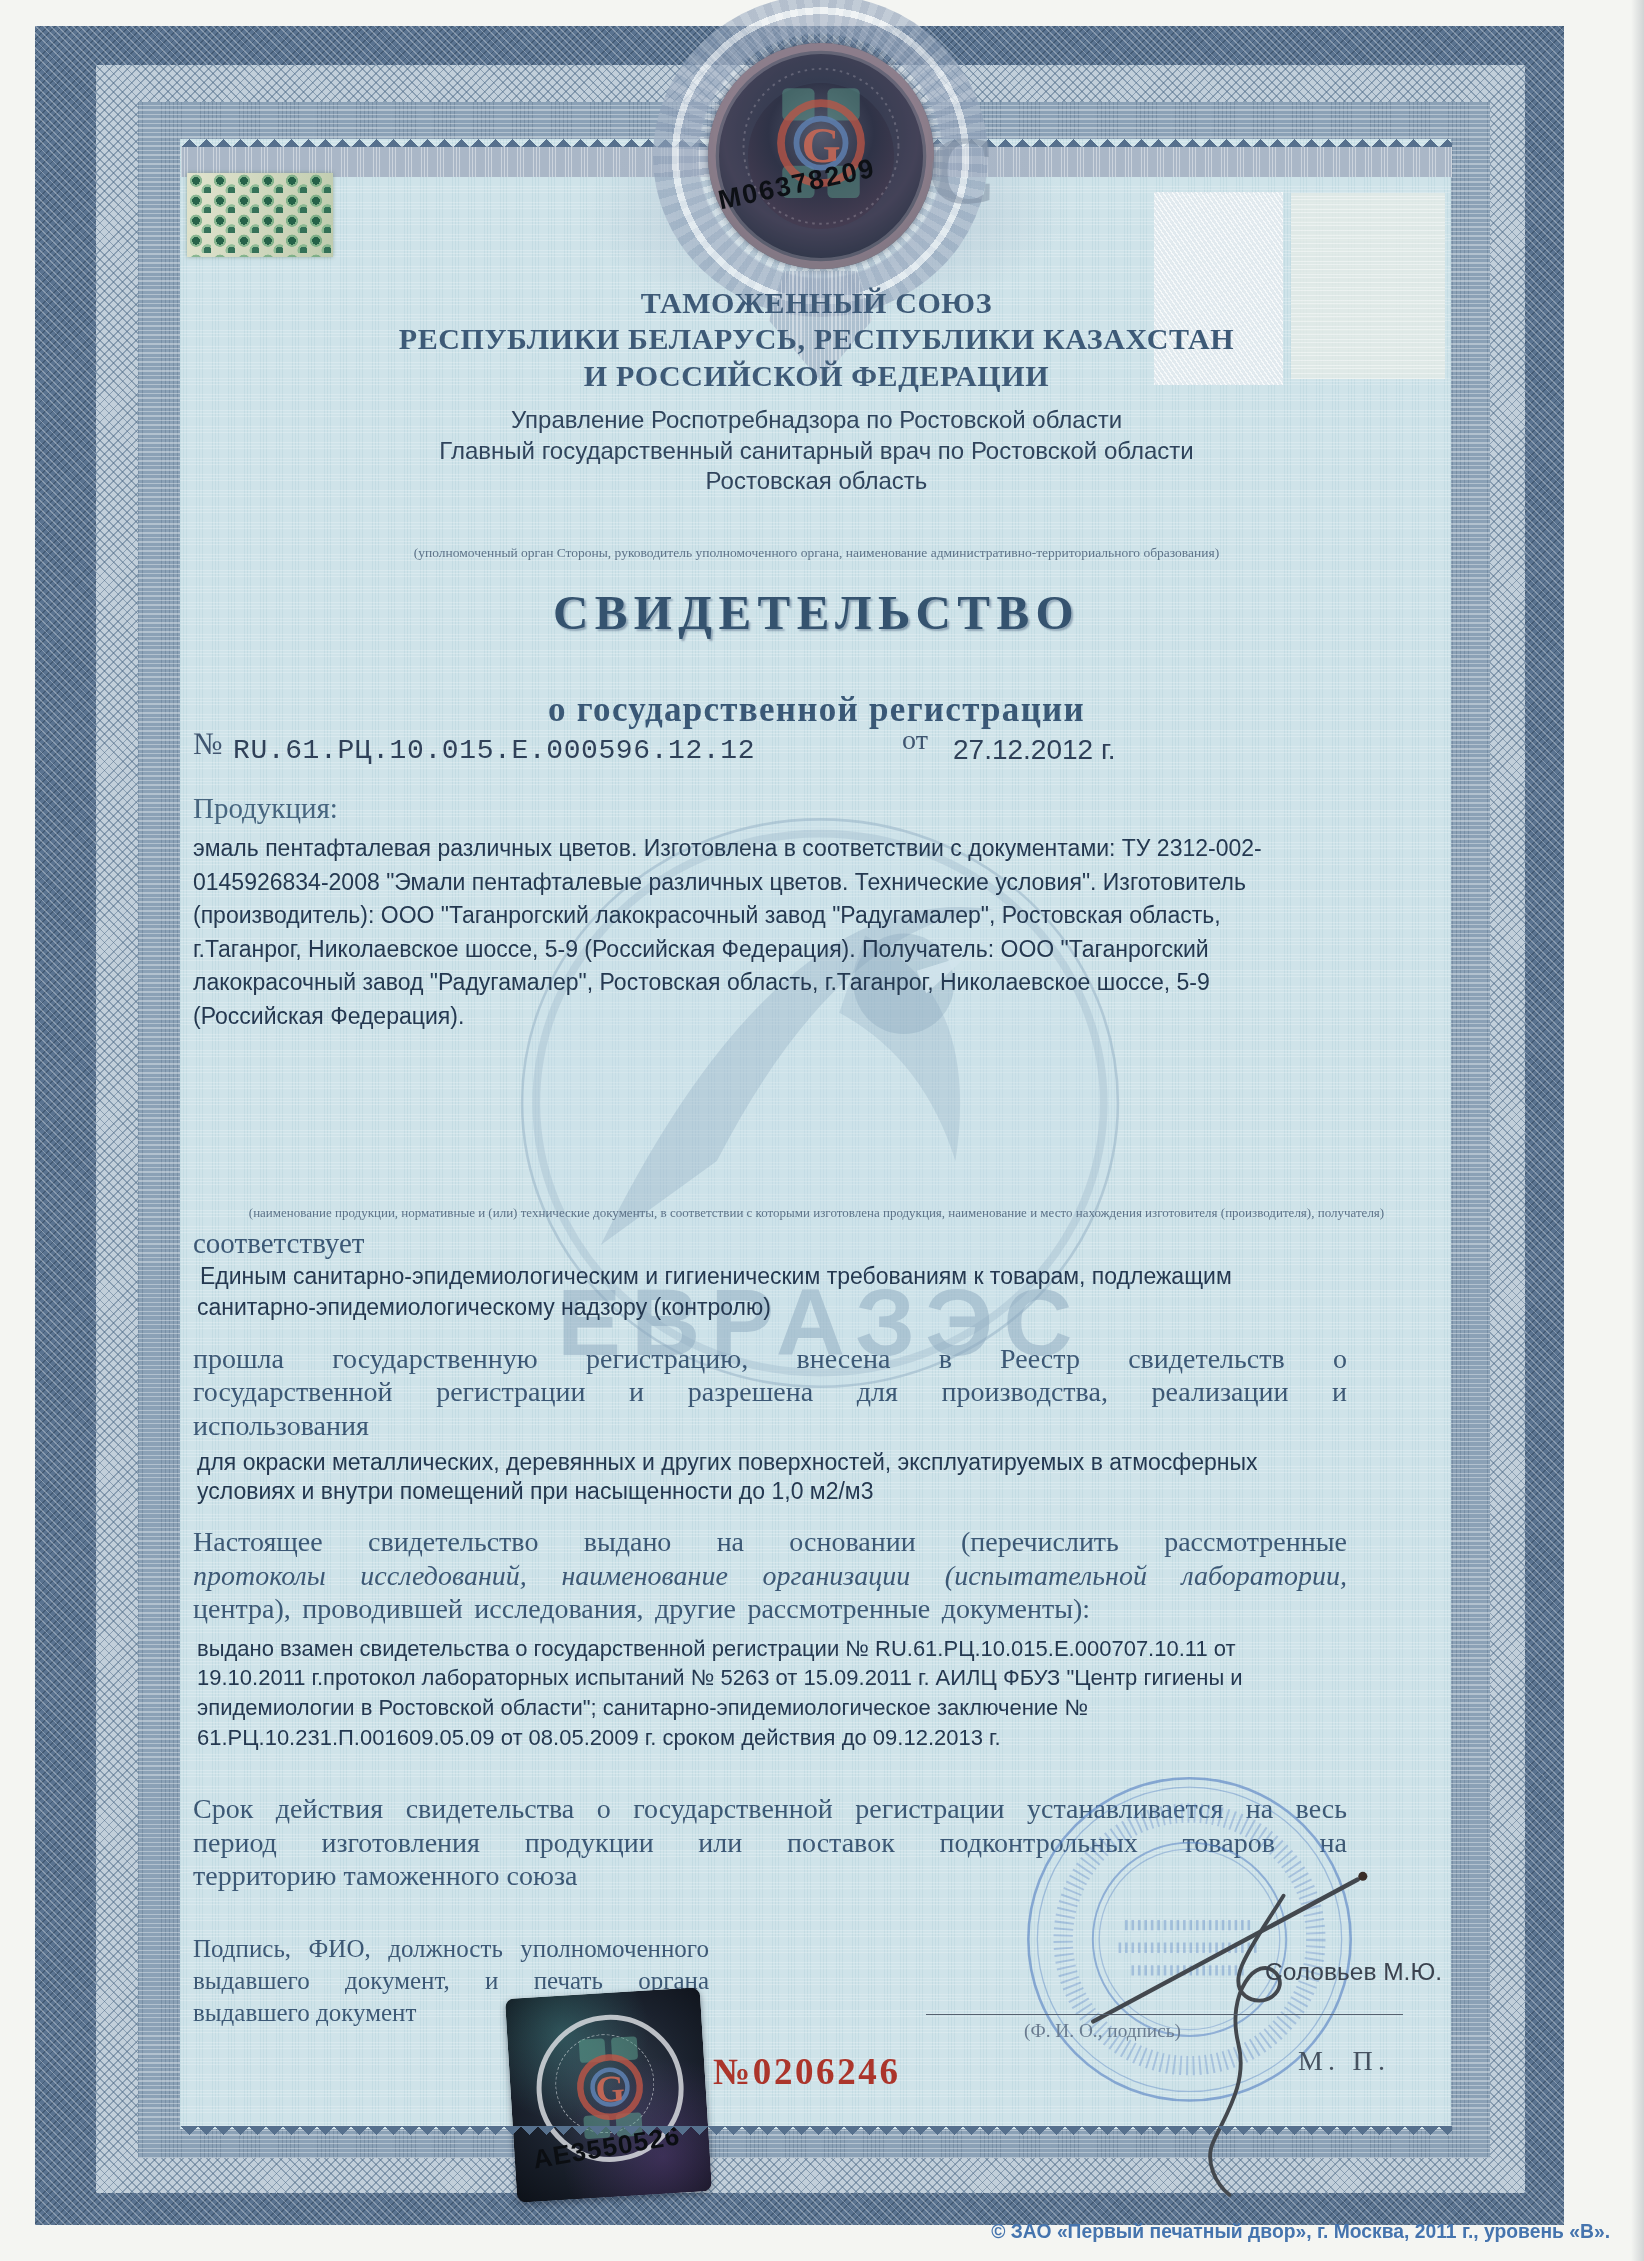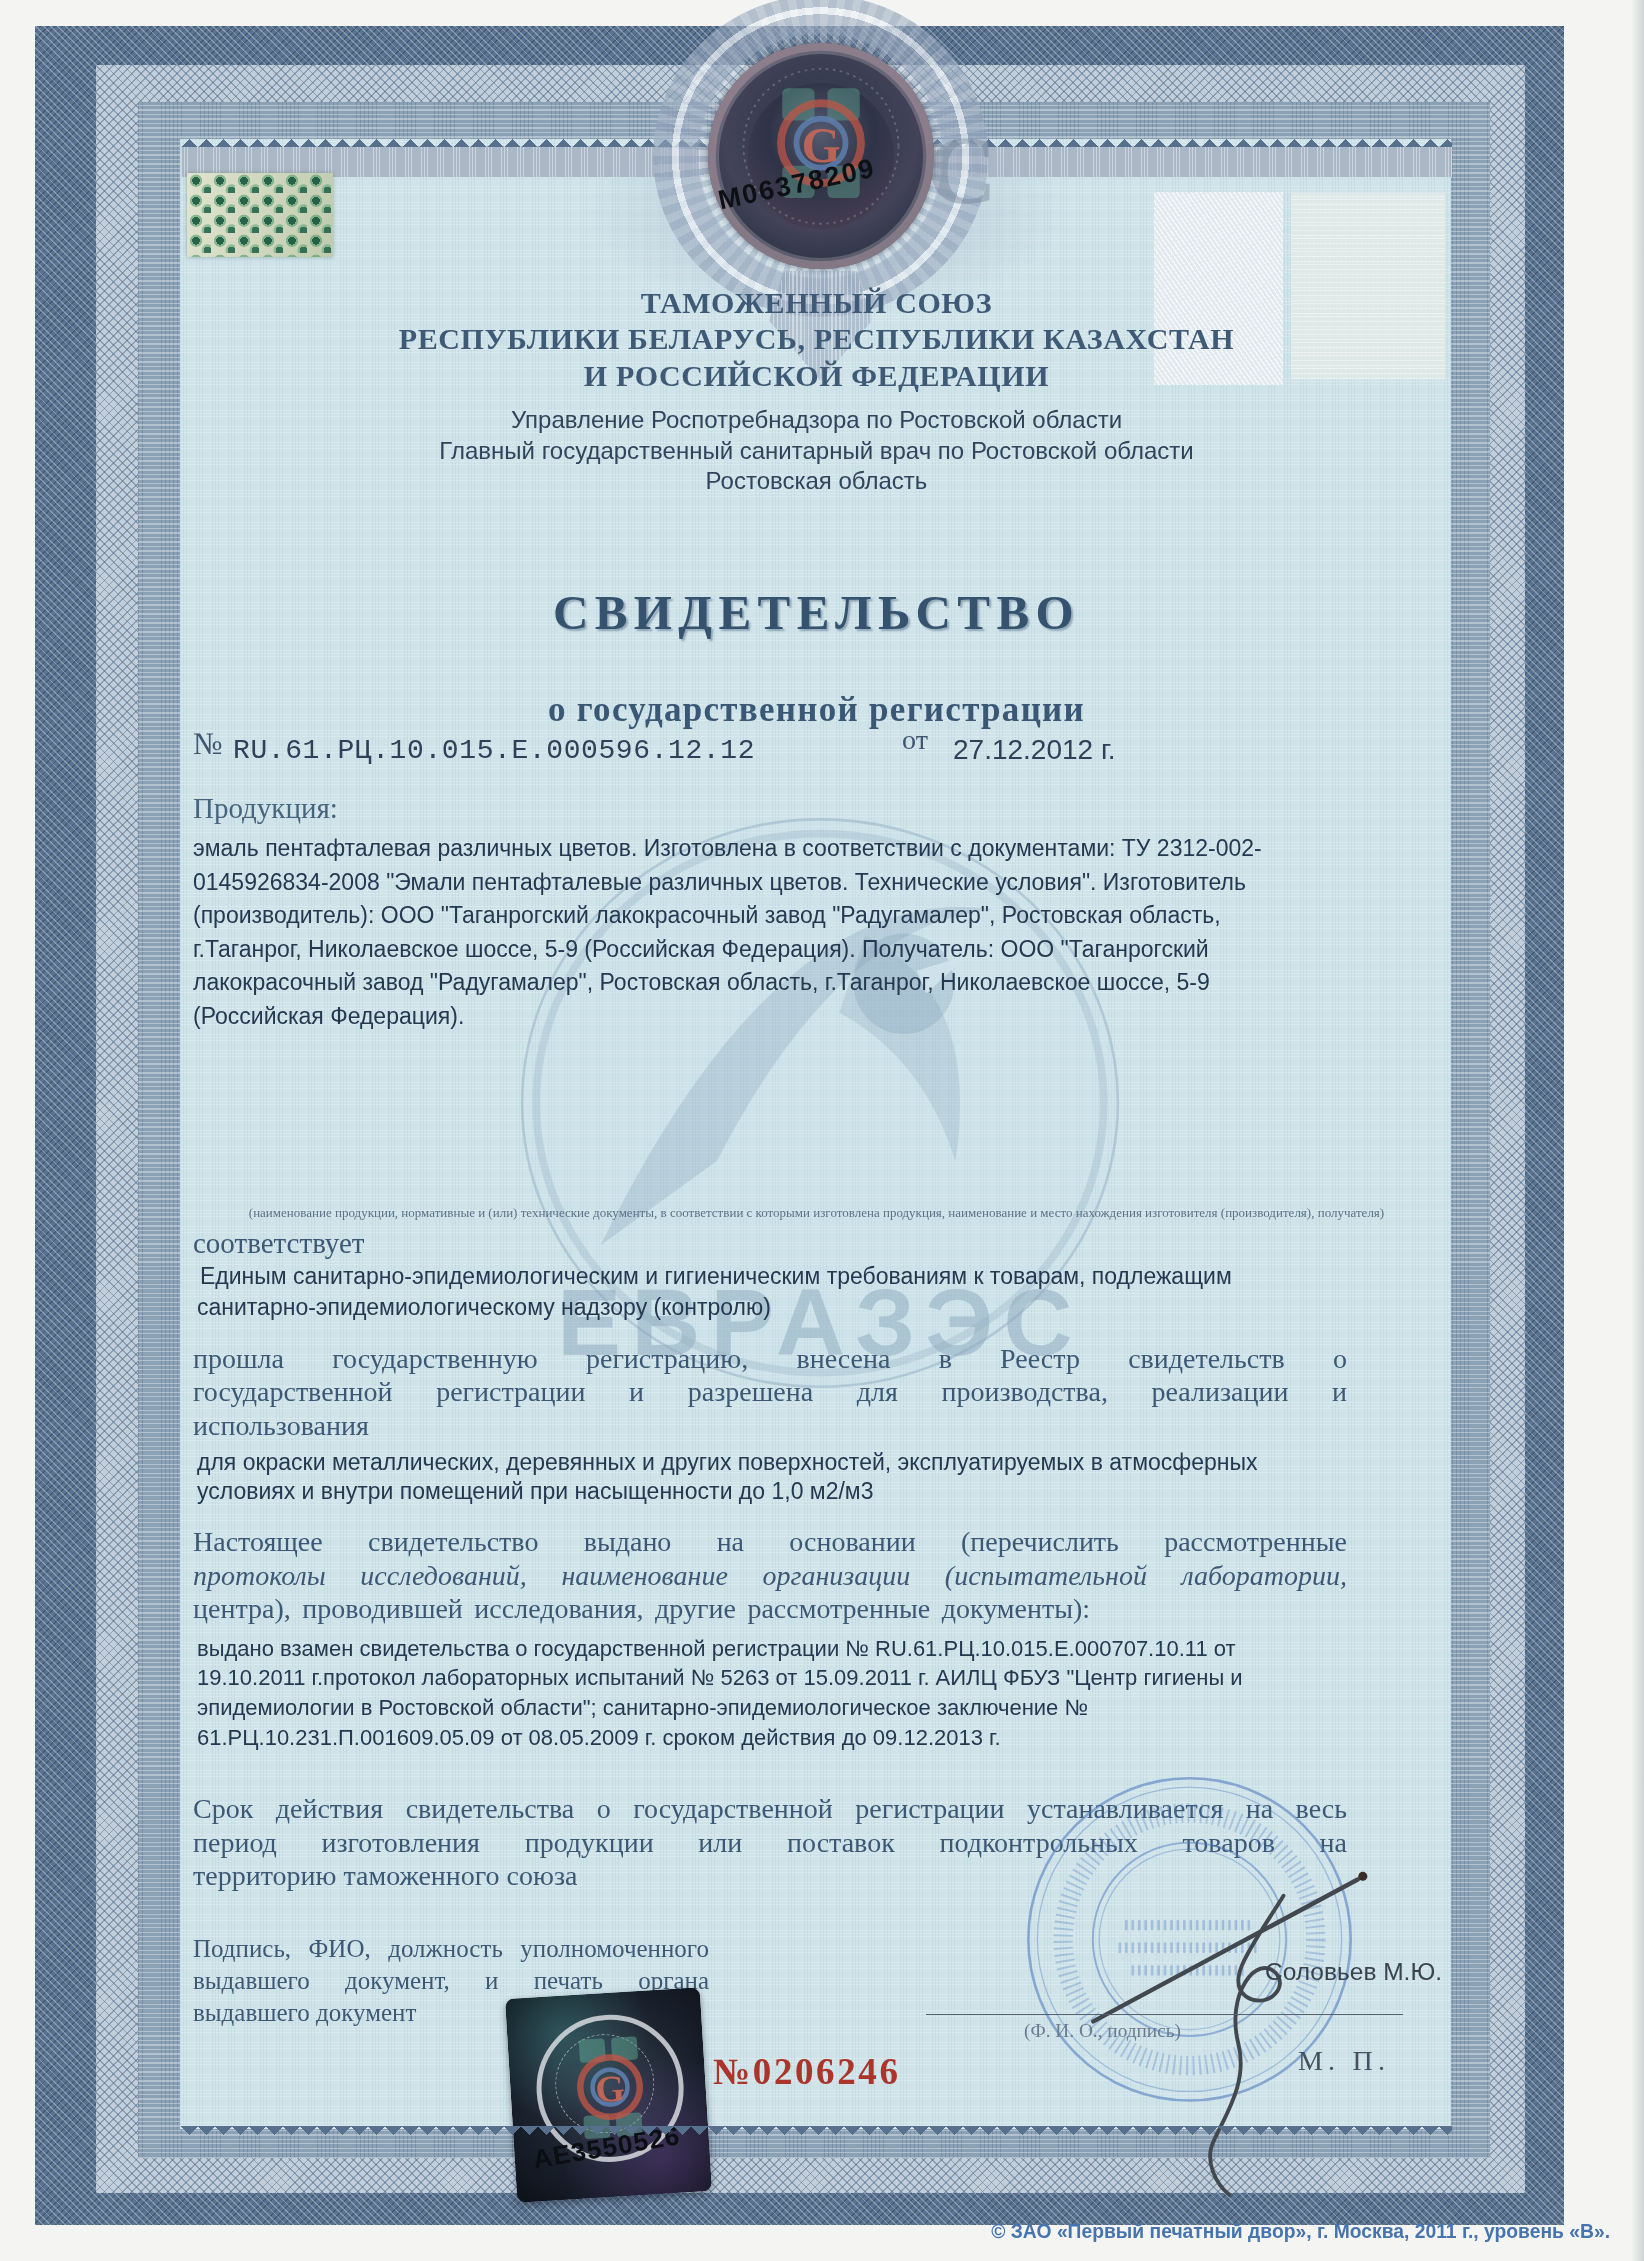--- a/index.html
+++ b/index.html
@@ -150,20 +150,21 @@
     <path d="M 640,265 L 720,240 L 655,300 Z" fill="rgba(210,228,236,.9)"></path>
     <text x="490" y="860" text-anchor="middle" font-size="148" font-weight="bold" letter-spacing="16" fill="rgba(140,168,190,.5)" font-family="Liberation Sans, sans-serif">ЕВРАЗЭС</text>
   </svg>
 
   <div class="abs hline serif" style="top:286px;">ТАМОЖЕННЫЙ СОЮЗ</div>
   <div class="abs hline serif" style="top:322px;">РЕСПУБЛИКИ БЕЛАРУСЬ, РЕСПУБЛИКИ КАЗАХСТАН</div>
   <div class="abs hline serif" style="top:359px;">И РОССИЙСКОЙ ФЕДЕРАЦИИ</div>
   <div class="abs aline sans" style="top:406px;">Управление Роспотребнадзора по Ростовской области</div>
   <div class="abs aline sans" style="top:437px;">Главный государственный санитарный врач по Ростовской области</div>
   <div class="abs aline sans" style="top:467px;">Ростовская область</div>
+  <div class="abs cap serif" style="left:181px;top:545px;width:1271px;text-align:center;font-size:13.5px;white-space:nowrap;">(уполномоченный орган Стороны, руководитель уполномоченного органа, наименование административно-территориального образования)</div>
 
   <div class="abs title1 serif" style="top:584px;">СВИДЕТЕЛЬСТВО</div>
   <div class="abs title2 serif" style="top:690px;">о государственной регистрации</div>
 
   <div class="abs serif" style="left:193px;top:726px;font-size:31px;color:#3f5570;">№</div>
   <div class="abs sans" style="left:233px;top:735px;font-size:28px;color:#2f4058;letter-spacing:0.6px;font-family:Liberation Mono, monospace;">RU.61.РЦ.10.015.Е.000596.12.12</div>
   <div class="abs serif" style="left:902px;top:724px;font-size:28px;color:#3f5570;">от</div>
   <div class="abs sans" style="left:953px;top:734px;font-size:28px;color:#2f4058;">27.12.2012 г.</div>
 
   <div class="abs label-serif serif" style="left:193px;top:792px;">Продукция:</div>

